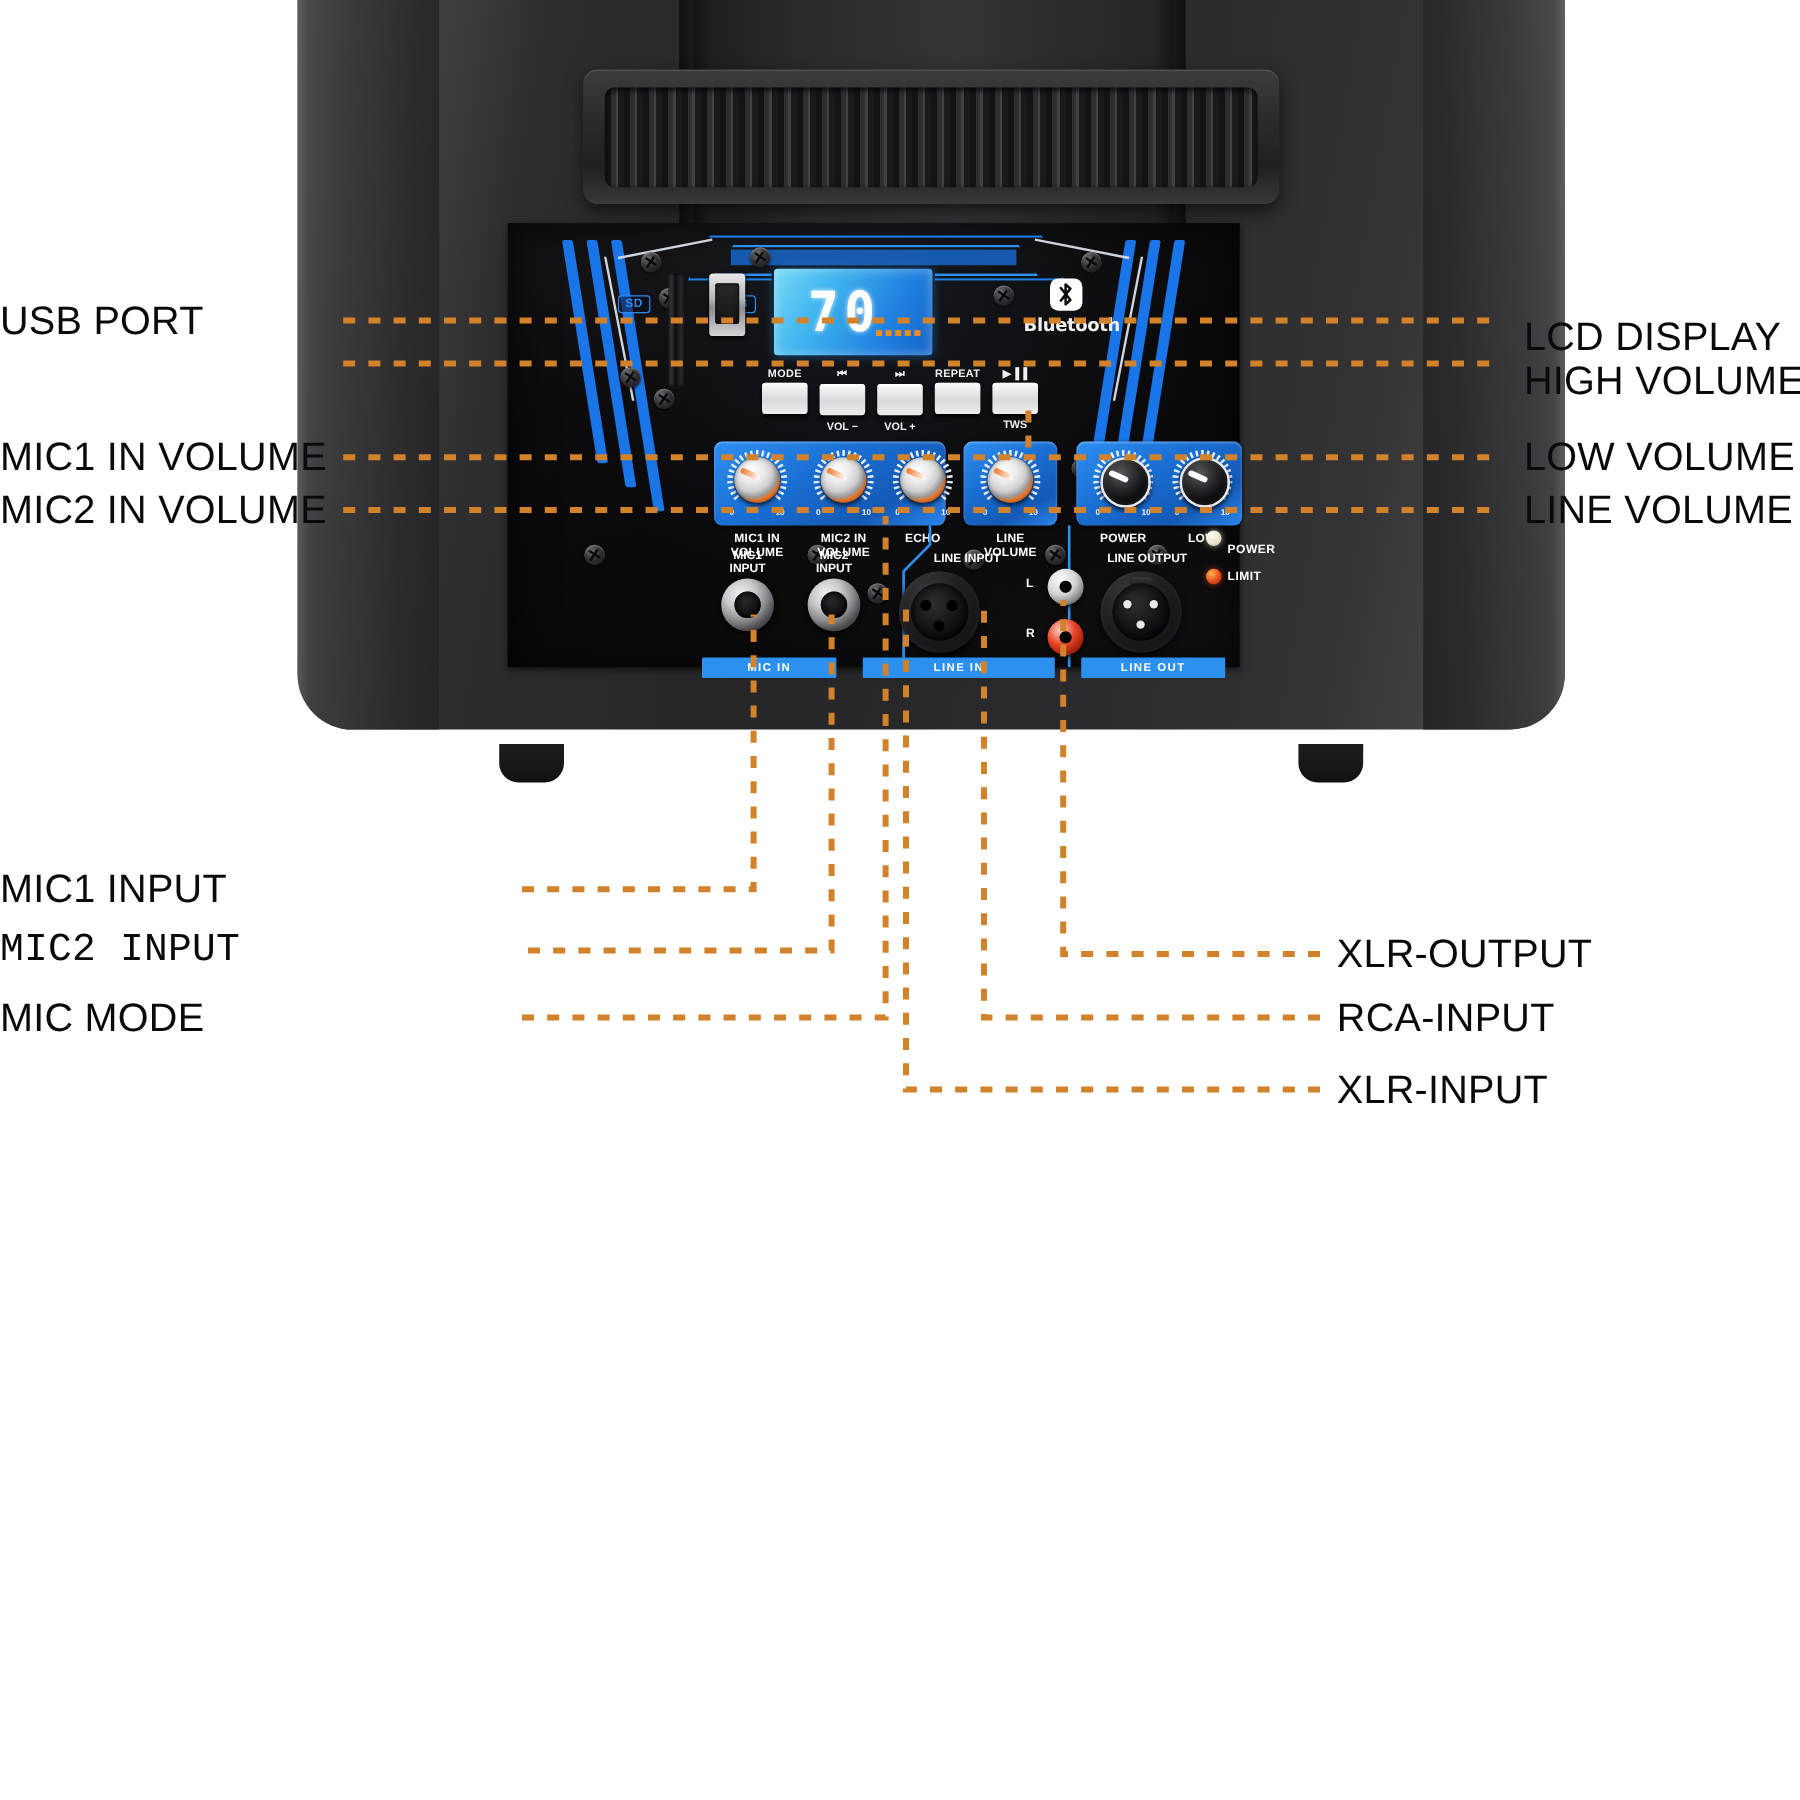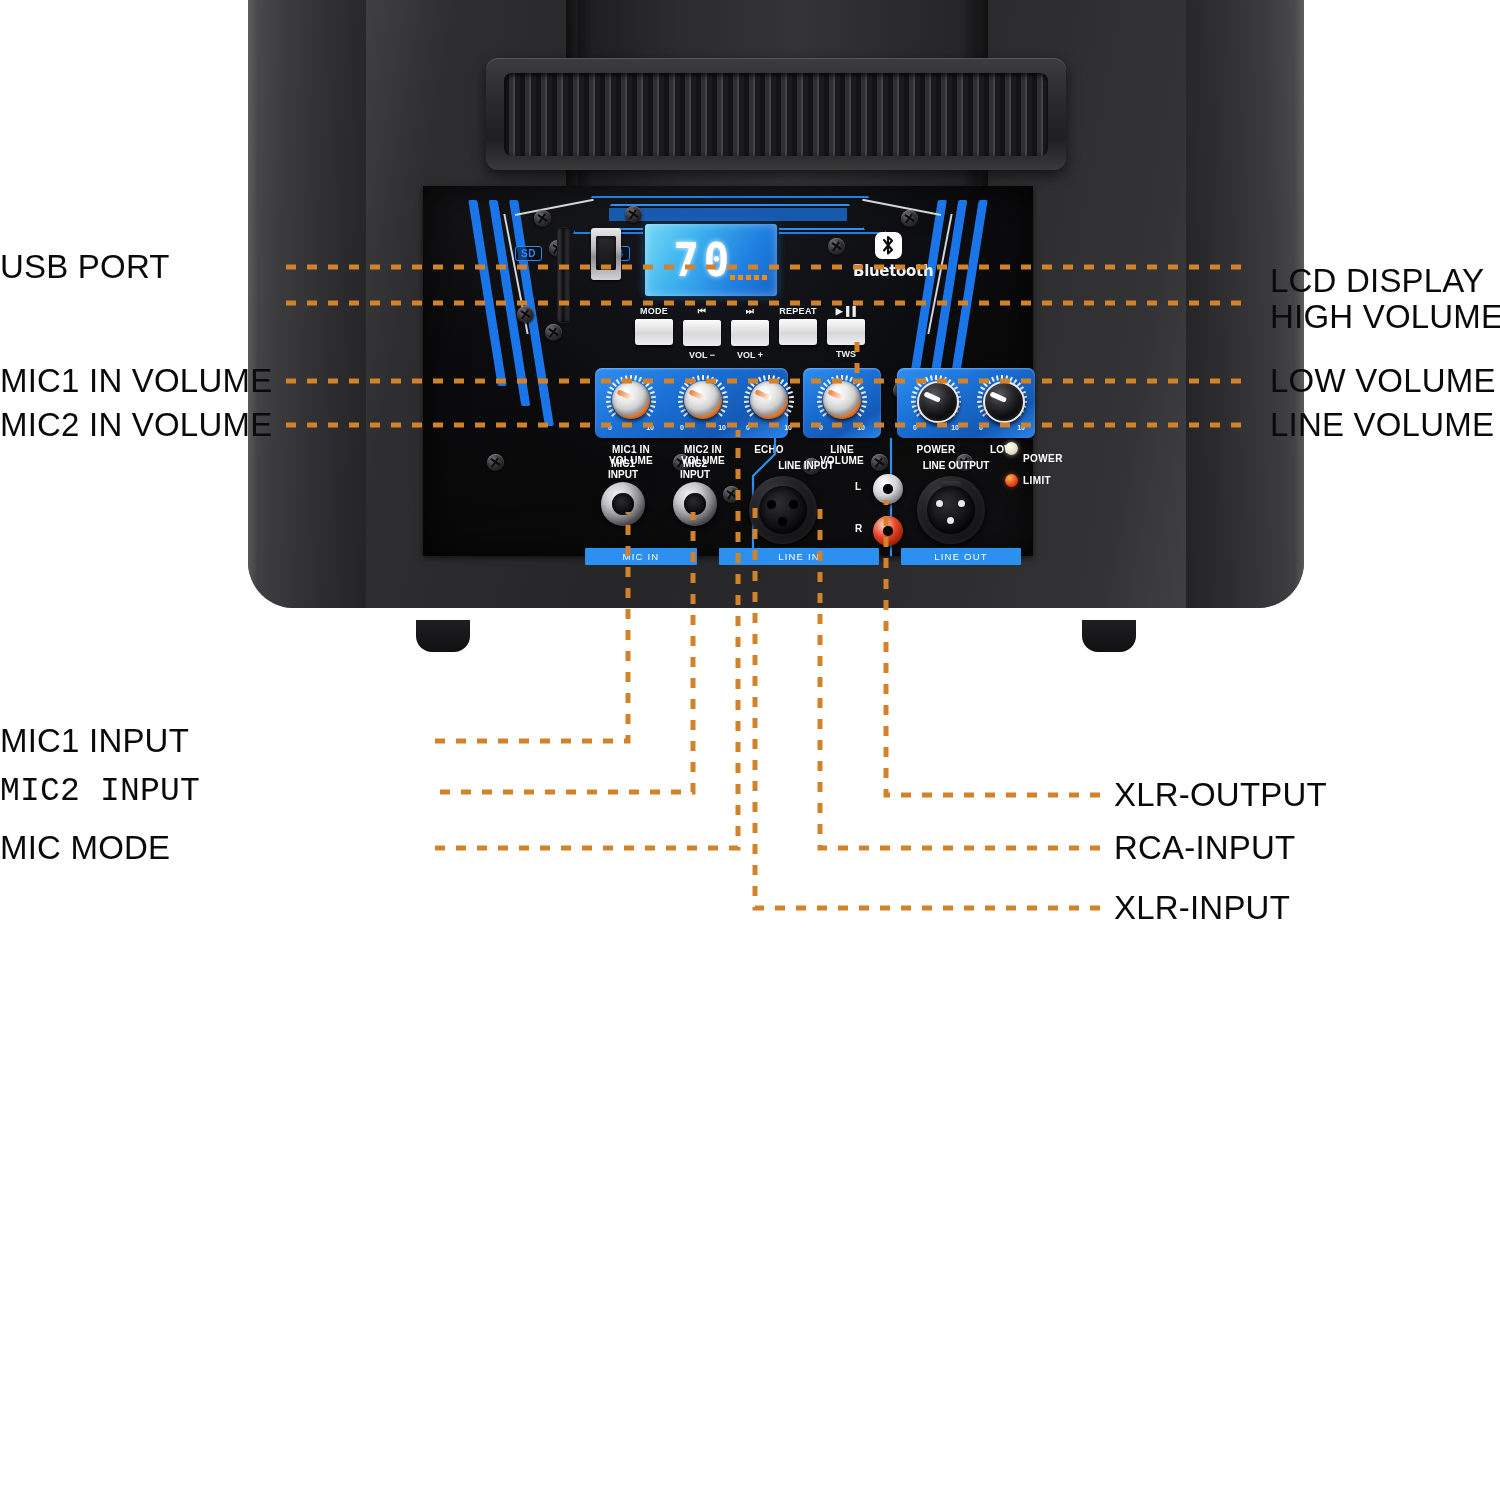--- a/index.html
+++ b/index.html
@@ -186,21 +186,21 @@
     box-shadow:0 2px 4px rgba(0,0,0,.85);}
   .rca.red{background:radial-gradient(circle at 36% 30%,#ffd6c8,#e8462a 42%,#a32207 72%,#3a0d04 100%);}
   .rca:after{content:"";position:absolute;left:10px;top:10px;width:10px;height:10px;border-radius:50%;
     background:#000;box-shadow:inset 0 0 3px #000;}
   .rca-lab{position:absolute;color:#fff;font-size:10px;font-weight:bold;}
 
   .jack-lab{position:absolute;color:#fff;font-size:10px;font-weight:bold;text-align:center;line-height:11px;white-space:nowrap;}
 
   .banner{position:absolute;height:17px;background:#2b90ef;border-radius:1px;
     display:flex;align-items:center;justify-content:center;}
-  .banner span{color:#ffffff;font-size:9.5px;font-weight:normal;letter-spacing:1.2px;}
+  .banner span{color:#ffffff;font-size:9.5px;font-weight:bold;letter-spacing:1.2px;}
 
   
   .callout{position:absolute;color:#0a0a0a;font-size:33px;letter-spacing:.2px;white-space:nowrap;
     font-family:"Liberation Sans",sans-serif;}
   .callout.right-side{text-align:left;}
   .callout.left-side{text-align:left;}
 
   svg.leaders{position:absolute;left:0;top:0;width:1500px;height:1500px;pointer-events:none;}
 </style>
 </head>

